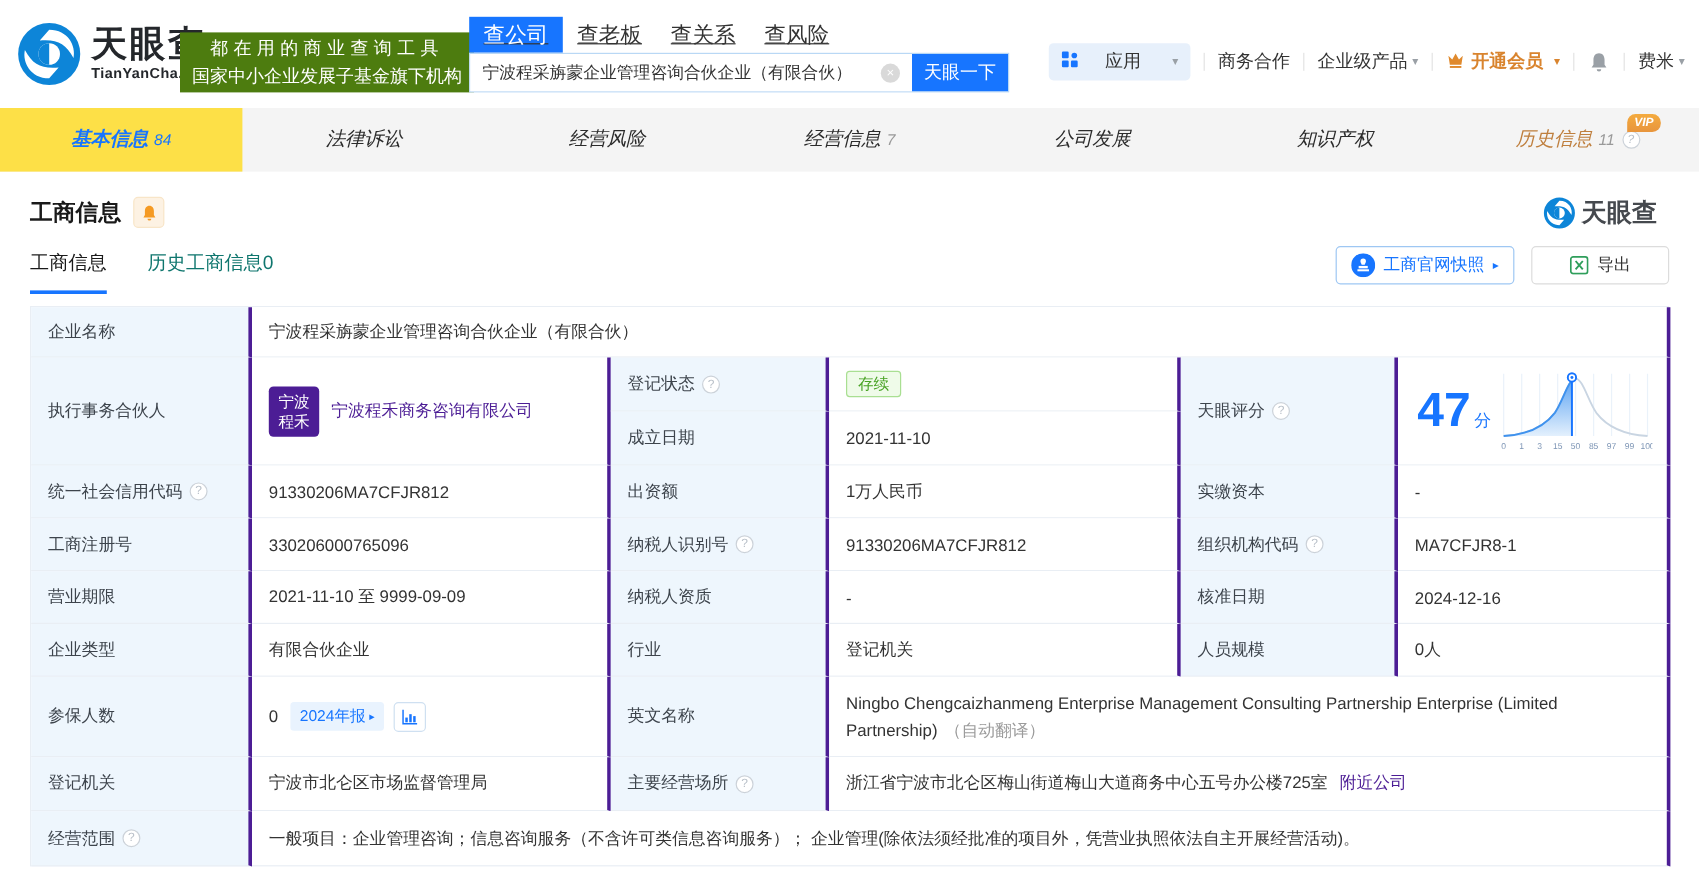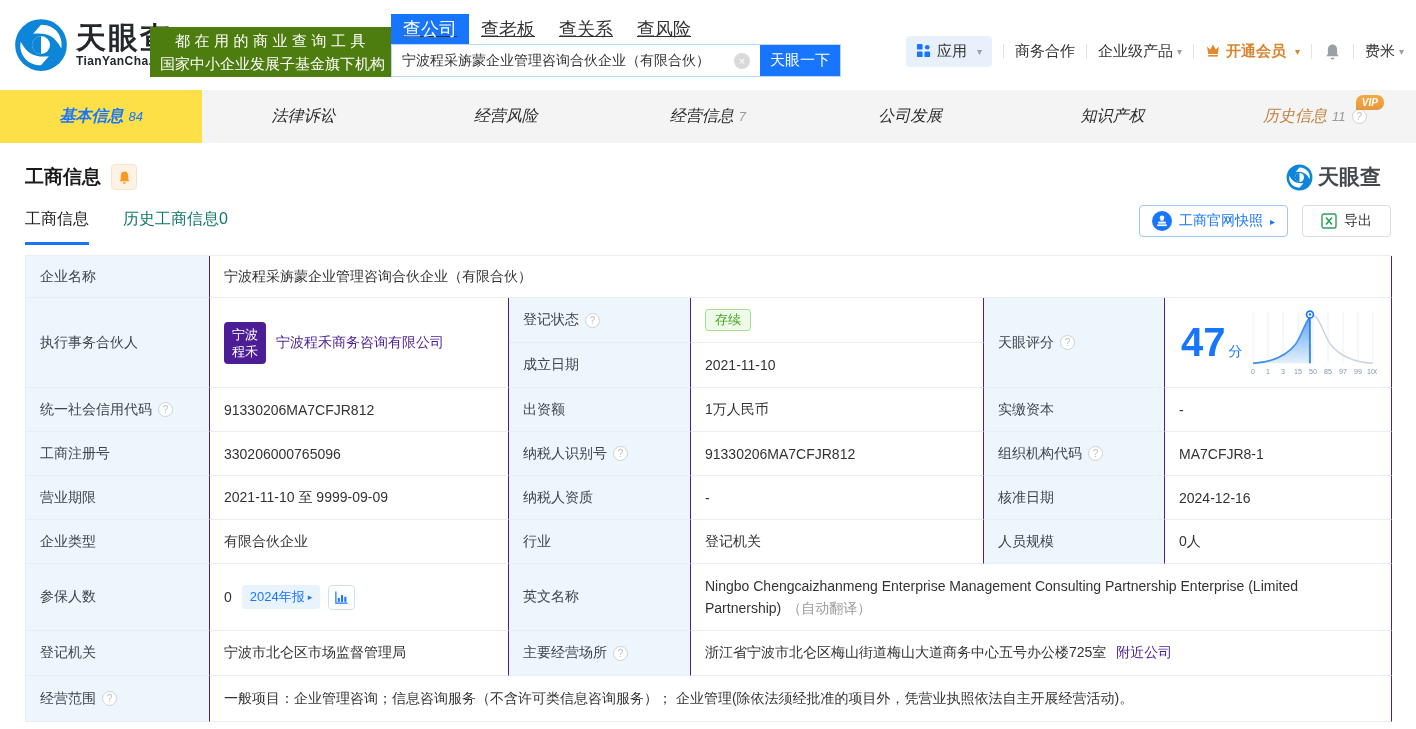--- a/index.html
+++ b/index.html
@@ -20,21 +20,21 @@
   .search-tabs { display:flex; font-size:18px; align-items:flex-end;text-decoration:underline; }
   .search-tab { padding:3px 12px; color:#333; cursor:pointer; }
   .search-tab.active { background:#1775ff; color:#fff; }
   .search-row { display:flex; border:1px solid #b9d8f5; height:33px; position:relative; background:#fff; }
   .search-input { flex:1; border:0; outline:0; font-size:14px; padding:0 32px 0 10px; color:#333; background:#fff; }
   .clear-icon { position:absolute; right:90px; top:8px; width:16px; height:16px; background:#d9d9d9;
     color:#fff; border-radius:50%; font-size:11px; line-height:16px; text-align:center; cursor:pointer; }
   .search-btn { width:80px; background:#1775ff; color:#fff; border:0; font-size:15px; cursor:pointer; }
 
   .top-menu { position:absolute; right:12px; top:36px; display:flex; align-items:center; font-size:15px; color:#333; white-space:nowrap; }
-  .menu-pill { display:flex; align-items:center; gap:6px; background:#e7f0fb; border-radius:4px; padding:6px 10px; cursor:pointer; }
+  .menu-pill { display:flex; align-items:center; gap:22px; background:#e7f0fb; border-radius:4px; padding:6px 10px; cursor:pointer; }
   .menu-item { cursor:pointer; display:flex; align-items:center; }
   .sep { width:1px; height:15px; background:#e3e3e3; margin:0 11px; }
   .vip-link { color:#d9842e; display:flex; align-items:center; gap:5px; font-weight:bold; }
   .caret { font-size:10px; color:#9aa0a6; margin-left:4px; }
   .caret.orange { color:#d9842e; }
   .bell-btn svg { width:19px; height:19px; display:block; }
 
   
   .main-tabs { display:flex; height:53px; background:#f4f4f4; }
   .main-tab { flex:1; display:flex; align-items:center; justify-content:center; font-size:16px;
@@ -65,28 +65,28 @@
   .subtab { font-size:16px; color:#1a1a1a; padding-bottom:12px; border-bottom:3px solid transparent;
     margin-right:34px; cursor:pointer; }
   .subtab.active { border-color:#1775ff; }
   .subtab.dim { color:#0f766e; }
   .actions { margin-left:auto; display:flex; gap:14px; margin-top:-4px; }
   .snapshot-btn { display:flex; align-items:center; gap:7px; border:1px solid #9ec7f3; background:#fff;
     color:#1775ff; border-radius:4px; height:32px; padding:0 12px; font-size:14px; cursor:pointer; }
   .snapshot-btn svg { width:20px; height:20px; }
   .snap-caret { font-size:10px; color:#1775ff; }
   .export-btn { display:flex; align-items:center; gap:7px; border:1px solid #dcdcdc; background:#fff;
-    color:#333; border-radius:4px; height:32px; padding:0 18px; font-size:14px; cursor:pointer; }
+    color:#333; border-radius:4px; height:32px; padding:0 31px; font-size:14px; cursor:pointer; }
   .export-btn svg { width:16px; height:16px; }
 
   
   .info-table { margin:10px 25px 0 25px; width:1366px; border-top:1px solid #e9eef4;
     border-left:1px solid #e9eef4; font-size:14px; }
   .tr { display:flex; }
-  .cell { border-right:1px solid #4c1d95; border-bottom:1px solid #e9eef4; display:flex;
+  .cell { border-right:3px solid #4c1d95; border-bottom:1px solid #e9eef4; display:flex;
     align-items:center; padding:0 14px; }
   .lab { background:#eef6fd; color:#3d444c; }
   .val { background:#fff; color:#333; }
   .c1{width:184px; flex:none;} .c2{width:299px; flex:none;} .c3{width:182px; flex:none;}
   .c4{width:293px; flex:none;} .c5{width:181px; flex:none;} .c6{width:227px; flex:none;}
   .span26{width:1182px; flex:none;} .span46{width:701px; flex:none;}
   .r1 .cell{height:42px;} .r2 > .cell{height:90px;}
   .r3 .cell,.r4 .cell,.r5 .cell,.r6 .cell{height:44px;}
   .r7 > .cell{height:67px;} .r8 .cell{height:45px;} .r9 .cell{height:46px;}
   .sub2 { display:flex; flex-direction:column; }

